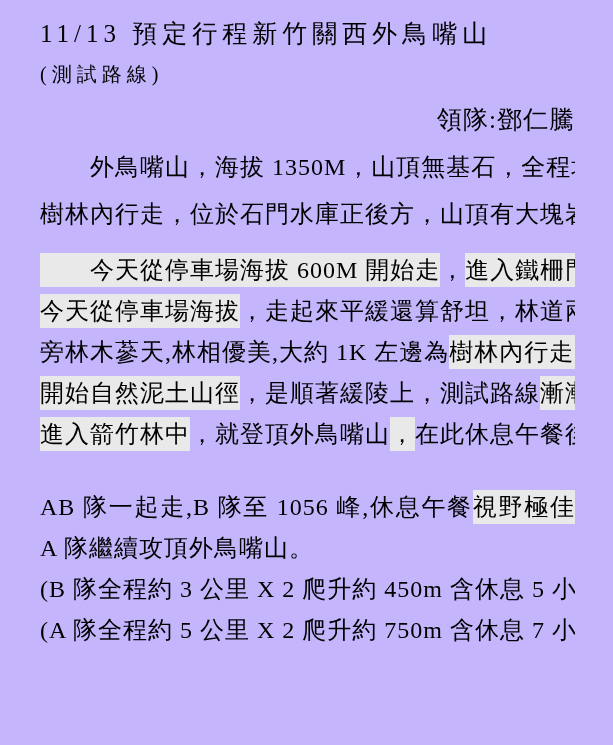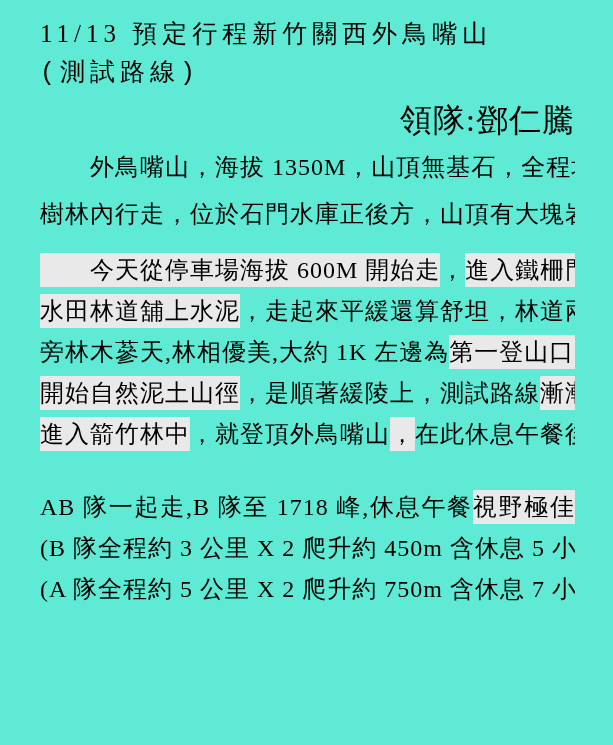--- a/index.html
+++ b/index.html
@@ -3,30 +3,30 @@
 <meta charset="utf-8">
 <style>
   html,body { margin:0; padding:0; background:#ffffff; }
   body {
     width:613px; height:745px; overflow:hidden;
     font-family:"Liberation Serif","DejaVu Serif",serif;
     color:#000000;
   }
   .page {
     box-sizing:border-box; width:613px; height:745px;
-    padding:14px 38px 0 40px; background:#5eead4;
+    padding:14px 38px 0 40px; background:#c4b5fd;
   }
   .title-line {
     font-size:25px; line-height:40px; letter-spacing:5px; white-space:nowrap;
   }
   .subtitle-line {
-    font-size:25px; line-height:40px; letter-spacing:5px; white-space:nowrap;font-family:Liberation Mono, monospace;
+    font-size:20px; line-height:40px; letter-spacing:5px; white-space:nowrap;
   }
   .leader-line {
-    font-size:32px; line-height:40px; letter-spacing:1px;
+    font-size:25px; line-height:40px; letter-spacing:1px;
     text-align:right; margin-top:6px; white-space:nowrap;
   }
   .para .line {
     font-size:24px; letter-spacing:1px; white-space:nowrap; overflow:hidden;
   }
   .para .line.fill {
     text-align:justify; text-align-last:justify;
   }
   .para-0 { margin-top:4px; }
   .para-0 .line { line-height:47px; }
@@ -46,24 +46,25 @@
   <div class="title-line">11/13 預定行程新竹關西外鳥嘴山</div>
   <div class="subtitle-line">(測試路線)</div>
   <div class="leader-line">領隊:鄧仁騰</div>
   <div id="document-body">
       <div class="para para-0">
         <div class="line fill"><span class="seg">　　外鳥嘴山，海拔 1350M，山頂無基石，全程均在</span></div>
         <div class="line fill"><span class="seg">樹林內行走，位於石門水庫正後方，山頂有大塊岩</span></div>
       </div>
       <div class="para para-1">
         <div class="line fill"><span class="hl">　　今天從停車場海拔 600M 開始走</span><span class="seg">，</span><span class="hl">進入鐵柵門</span></div>
-        <div class="line fill"><span class="hl">水田林道舖上水泥</span><span class="seg">，走起來平緩還算舒坦，林道兩</span></div>
-        <div class="line fill"><span class="seg">旁林木蔘天,林相優美,大約 1K 左邊為</span><span class="hl">第一登山口</span><span class="hl">，</span></div>
+        <div class="line fill"><span class="hl">今天從停車場海拔</span><span class="seg">，走起來平緩還算舒坦，林道兩</span></div>
+        <div class="line fill"><span class="seg">旁林木蔘天,林相優美,大約 1K 左邊為</span><span class="hl">樹林內行走</span><span class="hl">，</span></div>
         <div class="line fill"><span class="hl">開始自然泥土山徑</span><span class="seg">，是順著緩陵上，測試路線</span><span class="hl">漸漸</span></div>
         <div class="line fill"><span class="hl">進入箭竹林中</span><span class="seg">，就登頂外鳥嘴山</span><span class="hl">，</span><span class="seg">在此休息午餐後</span></div>
       </div>
       <div class="para para-2">
-        <div class="line fill"><span class="seg">AB 隊一起走,B 隊至 1718  峰,休息午餐</span><span class="hl">視野極佳</span></div>
+        <div class="line fill"><span class="seg">AB 隊一起走,B 隊至 1056  峰,休息午餐</span><span class="hl">視野極佳</span></div>
+        <div class="line"><span class="seg">A 隊繼續攻頂外鳥嘴山。</span></div>
         <div class="line fill"><span class="seg">(B 隊全程約 3 公里 X 2 爬升約 450m 含休息 5 小時)。</span></div>
         <div class="line fill"><span class="seg">(A 隊全程約 5 公里 X 2 爬升約 750m 含休息 7 小時)。</span></div>
       </div>
     </div>
 </div>
 
 </body></html>

